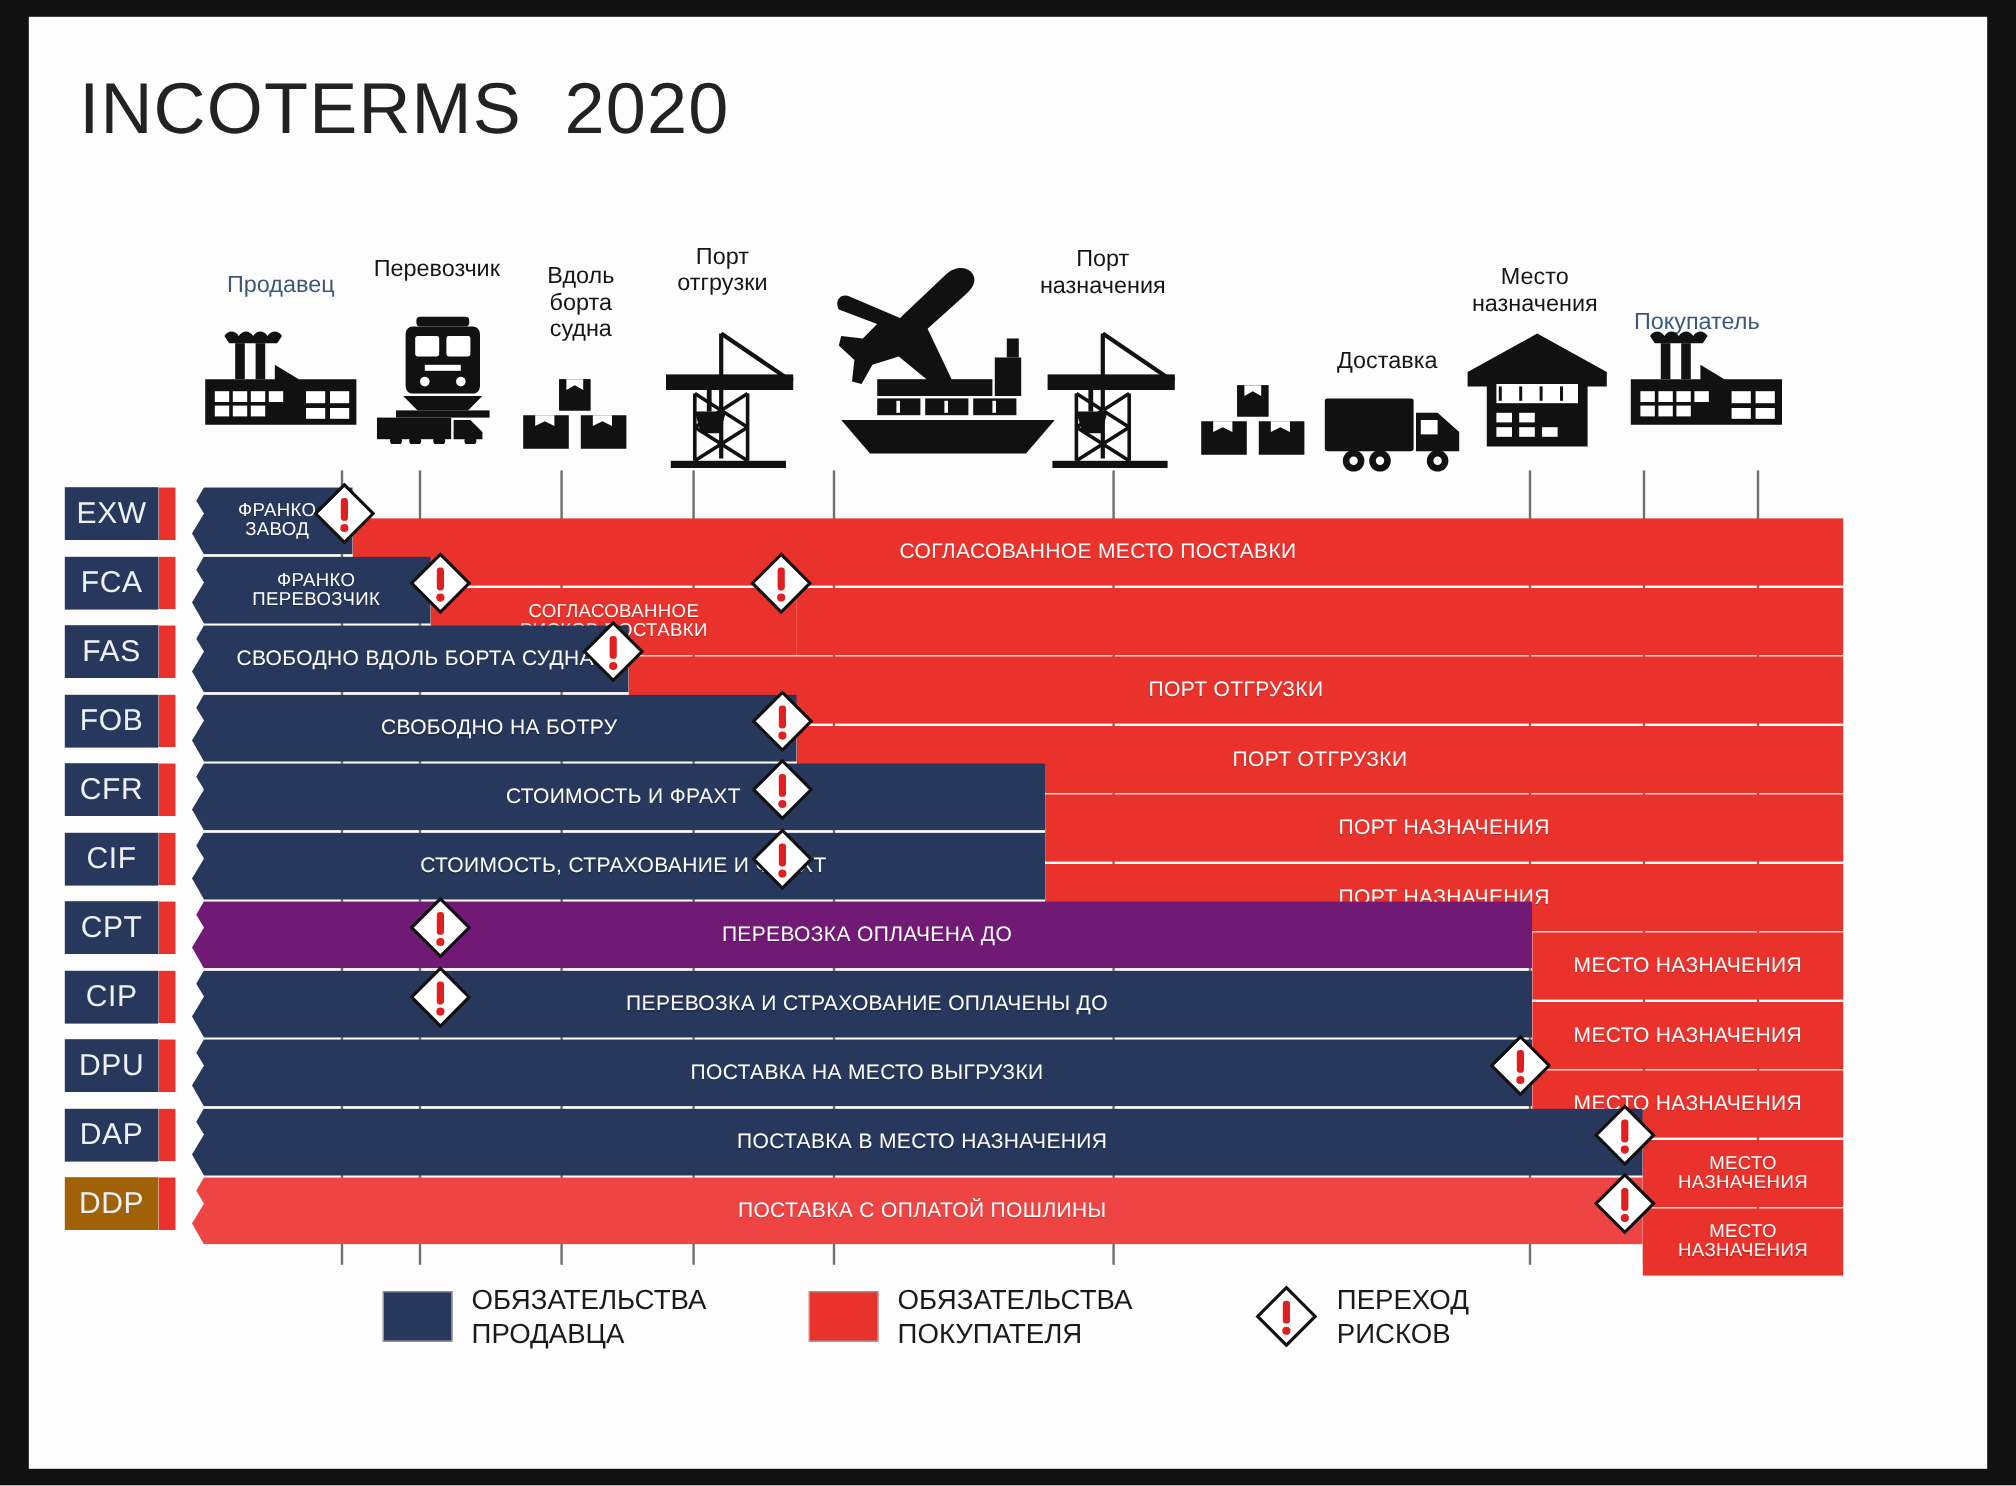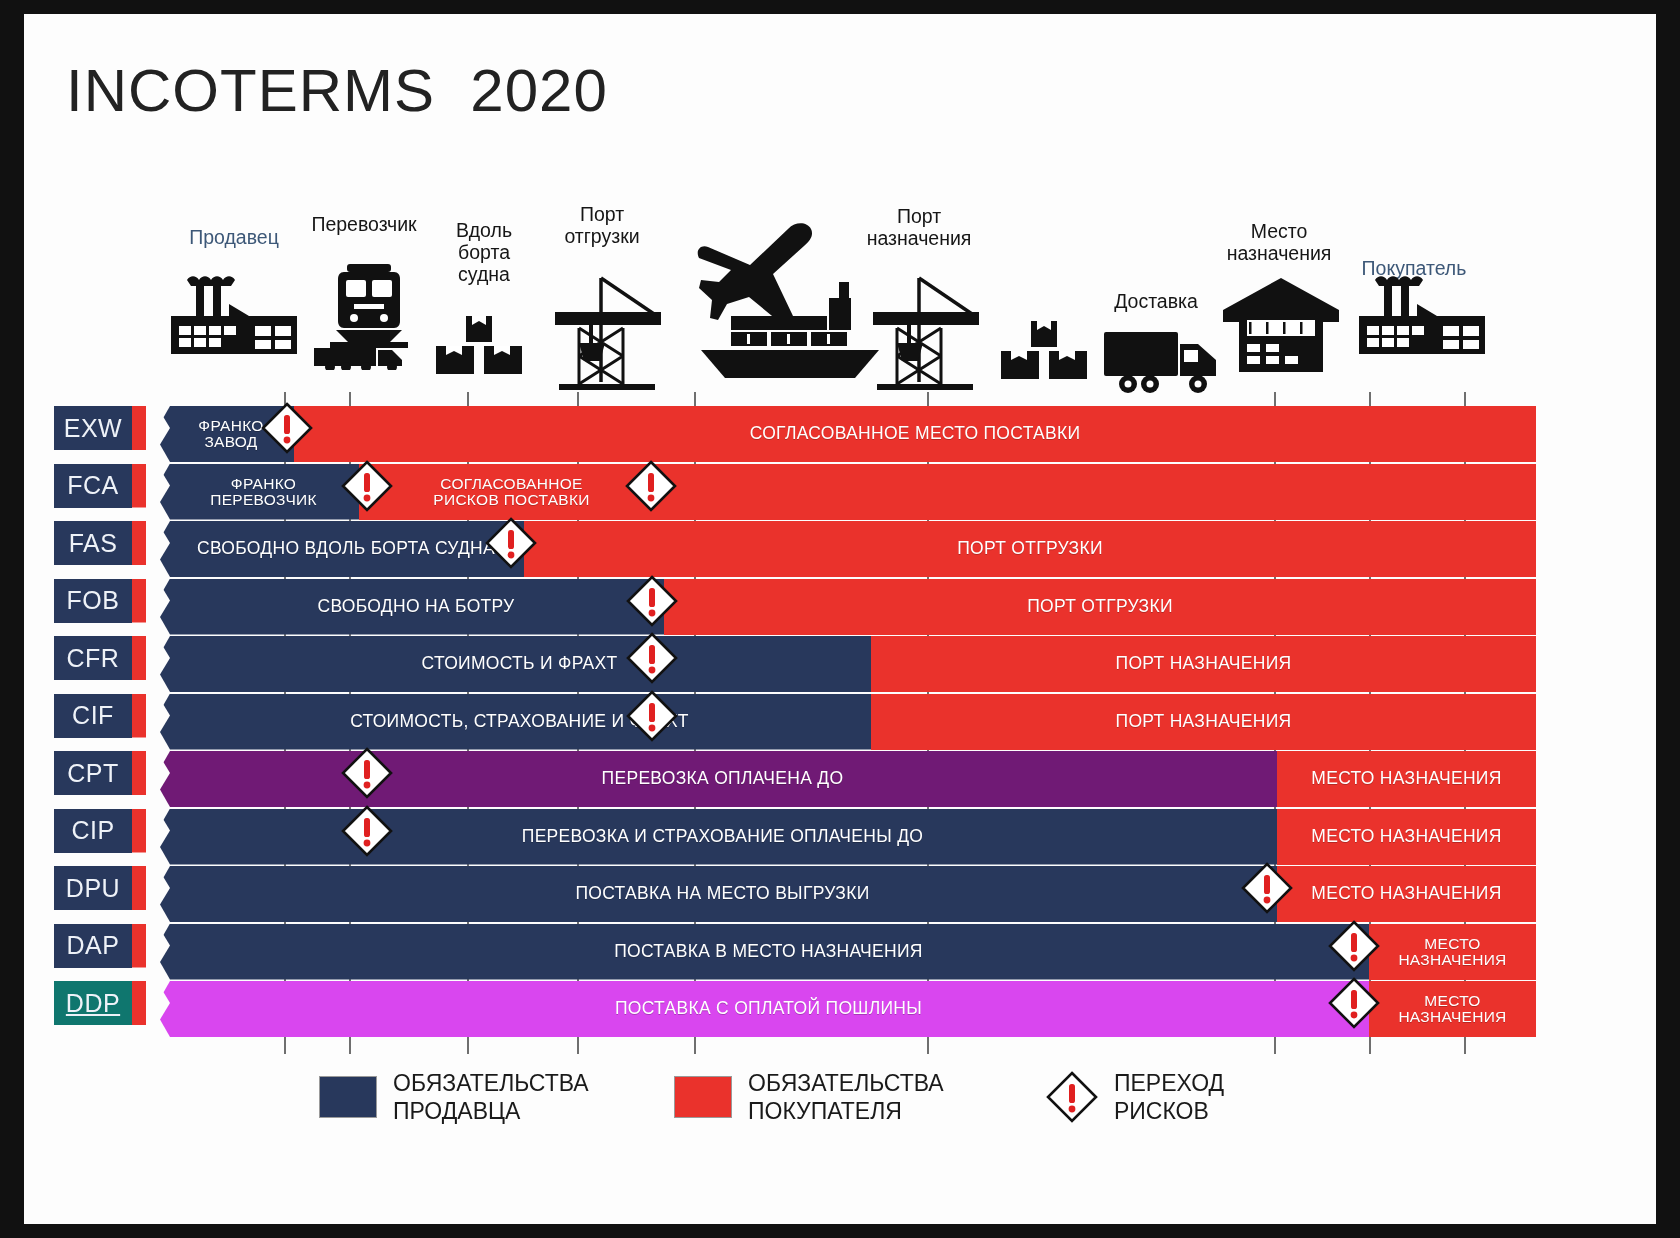--- a/index.html
+++ b/index.html
@@ -67,21 +67,21 @@
   .seg{
     position:absolute;top:0;height:56px;
     display:flex;align-items:center;justify-content:center;
     color:#fff;font-size:17.5px;letter-spacing:.3px;
     text-align:center;line-height:1.02;
     white-space:pre-line;
     box-sizing:border-box;
     z-index:3;
   }
   .seg.navy{background:#28385c;}
-  .seg.red{background:#ea322c;}
+  .seg.red{background:#ea322c;margin-top:26px;}
   .seg.navy.head{
     clip-path:polygon(16px 0,100% 0,100% 100%,16px 100%,0 50%);
     padding-left:14px;
   }
   .seg .txt{position:relative;z-index:2;text-shadow:0 1px 0 rgba(0,0,0,.22);}
   .seg.small .txt{font-size:15.5px;}
   
   .risk{
     position:absolute;top:-4px;width:52px;height:52px;z-index:9;
   }
@@ -473,24 +473,24 @@
           <div class="notch"></div>
           <div class="risk" style="left: 1304px;">
             <svg width="52" height="52" viewBox="0 0 52 52">
     <polygon points="26,2 50,26 26,50 2,26" fill="#ffffff" stroke="#111111" stroke-width="2.6"></polygon>
     <rect x="23" y="13" width="6" height="19" rx="2.6" fill="#e02020"></rect>
     <circle cx="26" cy="38" r="3.4" fill="#e02020"></circle>
   </svg>
           </div>
         </div>
         <div class="row" style="top: 967px; width: 1600px;">
-          <div class="seg navy head" style="left: 130px; width: 1215px; background: #d946ef;"><span class="txt">ПОСТАВКА С ОПЛАТОЙ ПОШЛИНЫ</span></div>
+          <div class="seg navy head" style="left: 130px; width: 1215px; background: #ef4444;"><span class="txt">ПОСТАВКА С ОПЛАТОЙ ПОШЛИНЫ</span></div>
           <div class="seg red small" style="left: 1345px; width: 167px; background: rgb(234, 50, 44);"><span class="txt">МЕСТО
 НАЗНАЧЕНИЯ</span></div>
-          <div class="code-box" style="background: #0f766e; text-decoration: underline;">DDP</div>
+          <div class="code-box" style="background: #a16207;">DDP</div>
           <div class="red-arrow" style="background: rgb(234, 50, 44);"></div>
           <div class="notch"></div>
           <div class="risk" style="left: 1304px;">
             <svg width="52" height="52" viewBox="0 0 52 52">
     <polygon points="26,2 50,26 26,50 2,26" fill="#ffffff" stroke="#111111" stroke-width="2.6"></polygon>
     <rect x="23" y="13" width="6" height="19" rx="2.6" fill="#e02020"></rect>
     <circle cx="26" cy="38" r="3.4" fill="#e02020"></circle>
   </svg>
           </div>
         </div>

